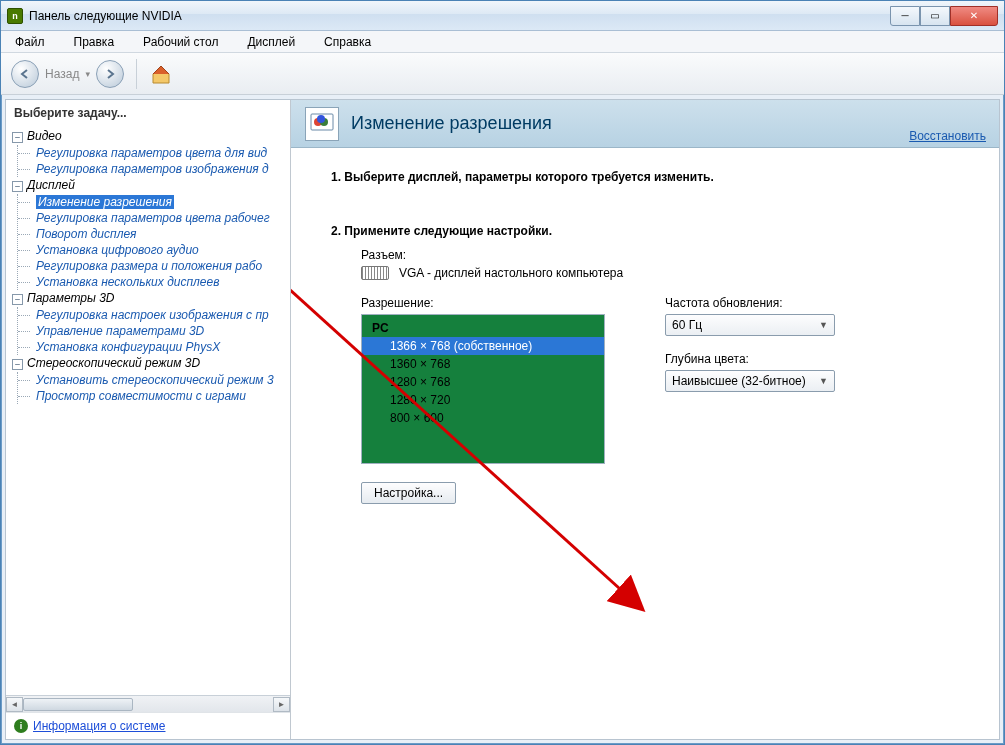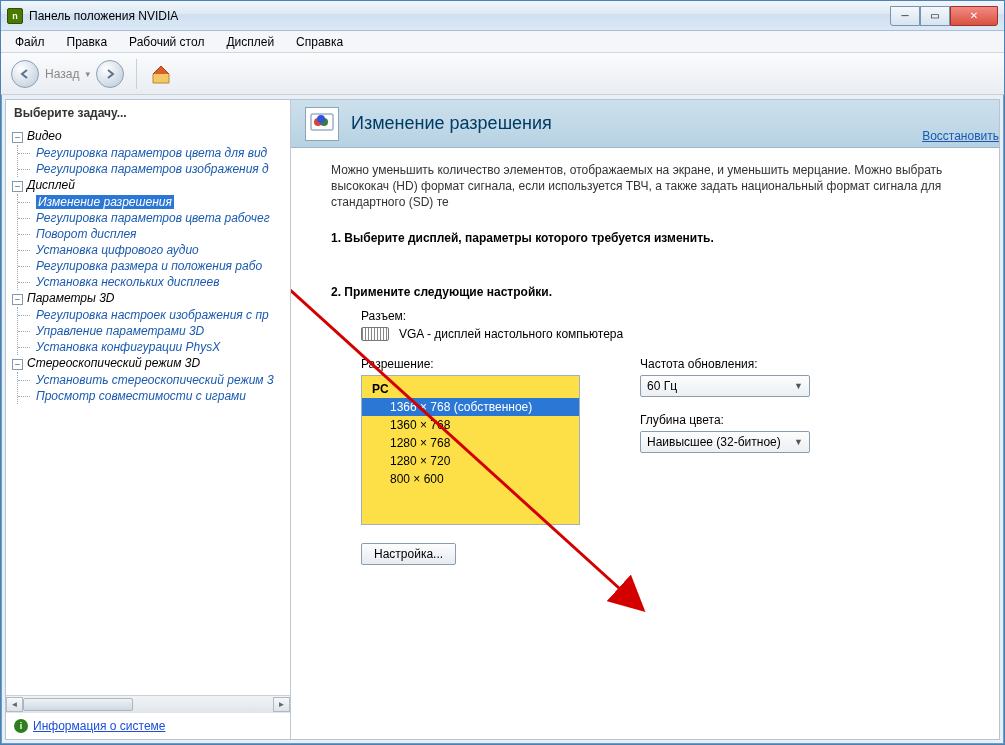--- a/index.html
+++ b/index.html
@@ -6,21 +6,21 @@
   html, body { margin:0; padding:0; font-family: "Segoe UI", Tahoma, sans-serif; font-size:12px; color:#000; background:#fff; }
   .window { width:1005px; height:745px; border:1px solid #4a82b5; background:#e8eff7; display:flex; flex-direction:column; position:relative; box-shadow: 0 0 0 1px #6b9bc7 inset; }
   .titlebar { height:30px; background:linear-gradient(to bottom,#f1f6fb 0%,#dde9f5 45%,#cfdff0 46%,#dce9f6 100%); display:flex; align-items:center; padding:0 6px; border-bottom:1px solid #a9bed4; }
   .title-icon { width:16px; height:16px; background:#4a7a00; border:1px solid #2e5000; margin-right:6px; display:flex; align-items:center; justify-content:center; color:#fff; font-size:9px; font-weight:bold; border-radius:2px;}
   .title-text { flex:1; font-size:12px; color:#000; }
   .win-buttons { display:flex; gap:0; }
   .win-btn { width:30px; height:20px; border:1px solid #7a94ae; background:linear-gradient(to bottom,#f4f8fc,#d7e4f0); display:flex;align-items:center;justify-content:center; font-size:10px; color:#000;}
   .win-btn.min { border-radius:0 0 0 3px;}
   .win-btn.close { background:linear-gradient(to bottom,#f08b83,#d9513f); border-color:#a03028; color:#fff; border-radius:0 0 3px 0; width:48px;}
   .win-btn.max { }
-  .menubar { height:22px; background:#f4f6f9; display:flex; align-items:center; padding:0 6px; gap:6px; border-bottom:1px solid #d0d8e0;}
+  .menubar { height:22px; background:#f4f6f9; display:flex; align-items:center; padding:0 6px; gap:13px; border-bottom:1px solid #d0d8e0;}
   .menuitem { padding:2px 8px; color:#000; cursor:default;}
   .toolbar { height:42px; background:linear-gradient(to bottom,#fafbfc,#e9edf2); border-bottom:1px solid #c8d0d8; display:flex; align-items:center; padding:0 10px; gap:6px;}
   .nav-btn { width:28px; height:28px; border-radius:50%; background:radial-gradient(circle at 35% 30%,#fff,#b8c8d8); border:1px solid #8aa0b6; display:flex;align-items:center;justify-content:center;color:#5a748e;}
   .nav-back-lbl { color:#888; font-size:12px;}
   .toolbar-sep { width:1px; height:30px; background:#c8d0d8; margin:0 6px;}
   .home-icon { width:24px;height:24px; display:flex;align-items:center;justify-content:center; font-size:18px;}
   .content { flex:1; display:flex; background:#fff; margin:4px; border:1px solid #b8c4d0; overflow:hidden;}
   .sidebar { width:285px; border-right:1px solid #c0c8d0; display:flex; flex-direction:column; background:#fff; overflow:hidden;}
   .sidebar-header { padding:6px 8px 4px 8px; font-weight:bold; color:#333; }
   .tree { flex:1; overflow:auto; padding:4px 2px 4px 2px; white-space:nowrap;font-style:italic;}
@@ -35,51 +35,51 @@
   .scroll-arrow { width:17px;height:15px;border:1px solid #b0bac4;background:linear-gradient(to bottom,#f6f8fa,#dde3e9);display:flex;align-items:center;justify-content:center;font-size:8px;color:#666;}
   .scroll-track { flex:1; position:relative; height:15px;}
   .scroll-thumb { position:absolute; left:0; width:110px; height:13px; top:1px; background:linear-gradient(to bottom,#eef2f6,#cfd8e1); border:1px solid #aab6c2; border-radius:2px;}
   .sidebar-footer { padding:6px 8px; border-top:1px solid #e0e4e8; display:flex; align-items:center; gap:5px;}
   .info-icon { width:14px;height:14px;border-radius:50%;background:#2e7d1e;color:#fff;font-size:9px;display:flex;align-items:center;justify-content:center;font-weight:bold;}
   .sidebar-footer a { color:#1d4ed8; text-decoration:underline; cursor:pointer;}
   .main { flex:1; display:flex; flex-direction:column; overflow:hidden;}
   .page-header { height:48px; background:linear-gradient(to bottom,#cde0ec 0%,#b7d2e3 100%); border-bottom:1px solid #9bb6c8; display:flex; align-items:center; padding:0 14px; gap:12px; position:relative;}
   .page-header-icon { width:34px;height:34px; background:#fff; border:1px solid #8aa4b8; display:flex;align-items:center;justify-content:center;}
   .page-title { font-size:18px; color:#003b63; font-weight:normal;}
-  .restore-link { position:absolute; right:0; bottom:4px; color:#1a5ab0; text-decoration:underline; cursor:pointer; font-size:12px;}
+  .restore-link { position:absolute; right:13px; bottom:4px; color:#1a5ab0; text-decoration:underline; cursor:pointer; font-size:12px;}
   .page-body { flex:1; padding:14px 20px 20px 40px; overflow:auto; position:relative;}
   .desc { color:#333; line-height:1.35; margin-bottom:20px;}
   .step-title { font-weight:bold; margin:8px 0 10px 0;}
   .monitor-box { display:inline-block; border:2px solid #7ed646; padding:6px; text-align:center; margin-left:30px;}
   .monitor-svg { width:74px;height:60px; display:block; margin:0 auto 4px auto;}
   .monitor-name { color:#2e9e0e; font-size:11px;}
   .section2-indent { margin-left:30px; }
   .field-label { margin:8px 0 4px 0;}
   .connector-row { display:flex; align-items:center; gap:10px; margin-bottom:8px;}
   .vga-icon { width:28px;height:14px; border:1px solid #777; border-radius:2px; background:repeating-linear-gradient(to right,#888 0 1px,transparent 1px 3px);}
   .cols { display:flex; gap:60px; align-items:flex-start;}
-  .res-listbox { width:219px; height:150px; border:1px solid #9fb0c0; padding:4px 0; overflow:auto; background:#fde047;}
+  .res-listbox { width:244px; height:150px; border:1px solid #9fb0c0; padding:4px 0; overflow:auto; background:#15803d;}
   .res-group-label { padding:2px 10px; font-weight:bold;}
   .res-item { padding:2px 10px 2px 28px; cursor:default;}
   .res-item.sel { background:#2b77d6; color:#fff;}
   .dropdown { width:170px; height:22px; border:1px solid #8a9cad; background:linear-gradient(to bottom,#fdfdfe,#ebeff3); padding:0 6px; display:flex;align-items:center;justify-content:space-between; border-radius:2px;}
   .dropdown .chev { font-size:9px; color:#555;}
   .right-col .field-label { }
   .right-col .group { margin-bottom:16px;}
   .cfg-btn { margin-top:18px; padding:3px 12px; border:1px solid #8a9cad; background:linear-gradient(to bottom,#fdfdfe,#e6ebf0); border-radius:2px; display:inline-block; cursor:pointer;}
   svg.arrow-annot { position:absolute; pointer-events:none; }
 </style>
 </head>
 <body>
 
 <div class="window">
 
   <div class="titlebar">
     <div class="title-icon">n</div>
-    <div class="title-text">Панель положения NVIDIA</div>
+    <div class="title-text">Панель следующие NVIDIA</div>
     <div class="win-buttons">
       <div class="win-btn min">─</div>
       <div class="win-btn max">▭</div>
       <div class="win-btn close">✕</div>
     </div>
   </div>
 
   <div class="menubar">
     <div class="menuitem">Файл</div>
     <div class="menuitem">Правка</div>
@@ -187,21 +187,20 @@
 
         <svg class="arrow-annot" style="left:-190px; top:-30px;" width="560" height="520">
           <defs>
               <marker id="ah" markerWidth="12" markerHeight="12" refX="10" refY="6" orient="auto">
             <path d="M0,0 L12,6 L0,12 Z" fill="#d40000"></path>
               </marker>
             </defs>
           <line x1="60" y1="55" x2="540" y2="490" stroke="#d40000" stroke-width="3" marker-end="url(#ah)"></line>
         </svg>
 
-        <div class="desc">Можно уменьшить количество элементов, отображаемых на экране, и уменьшить мерцание. Можно выбрать высококач (HD) формат сигнала, если используется ТВЧ, а также задать национальный формат сигнала для стандартного (SD) те</div>
 
         <div class="step-title">1. Выберите дисплей, параметры которого требуется изменить.</div>
 
 
         <div class="step-title" style="margin-top:40px;">2. Примените следующие настройки.</div>
 
         <div class="section2-indent">
           <div class="field-label">Разъем:</div>
           <div class="connector-row">
             <div class="vga-icon"></div>

